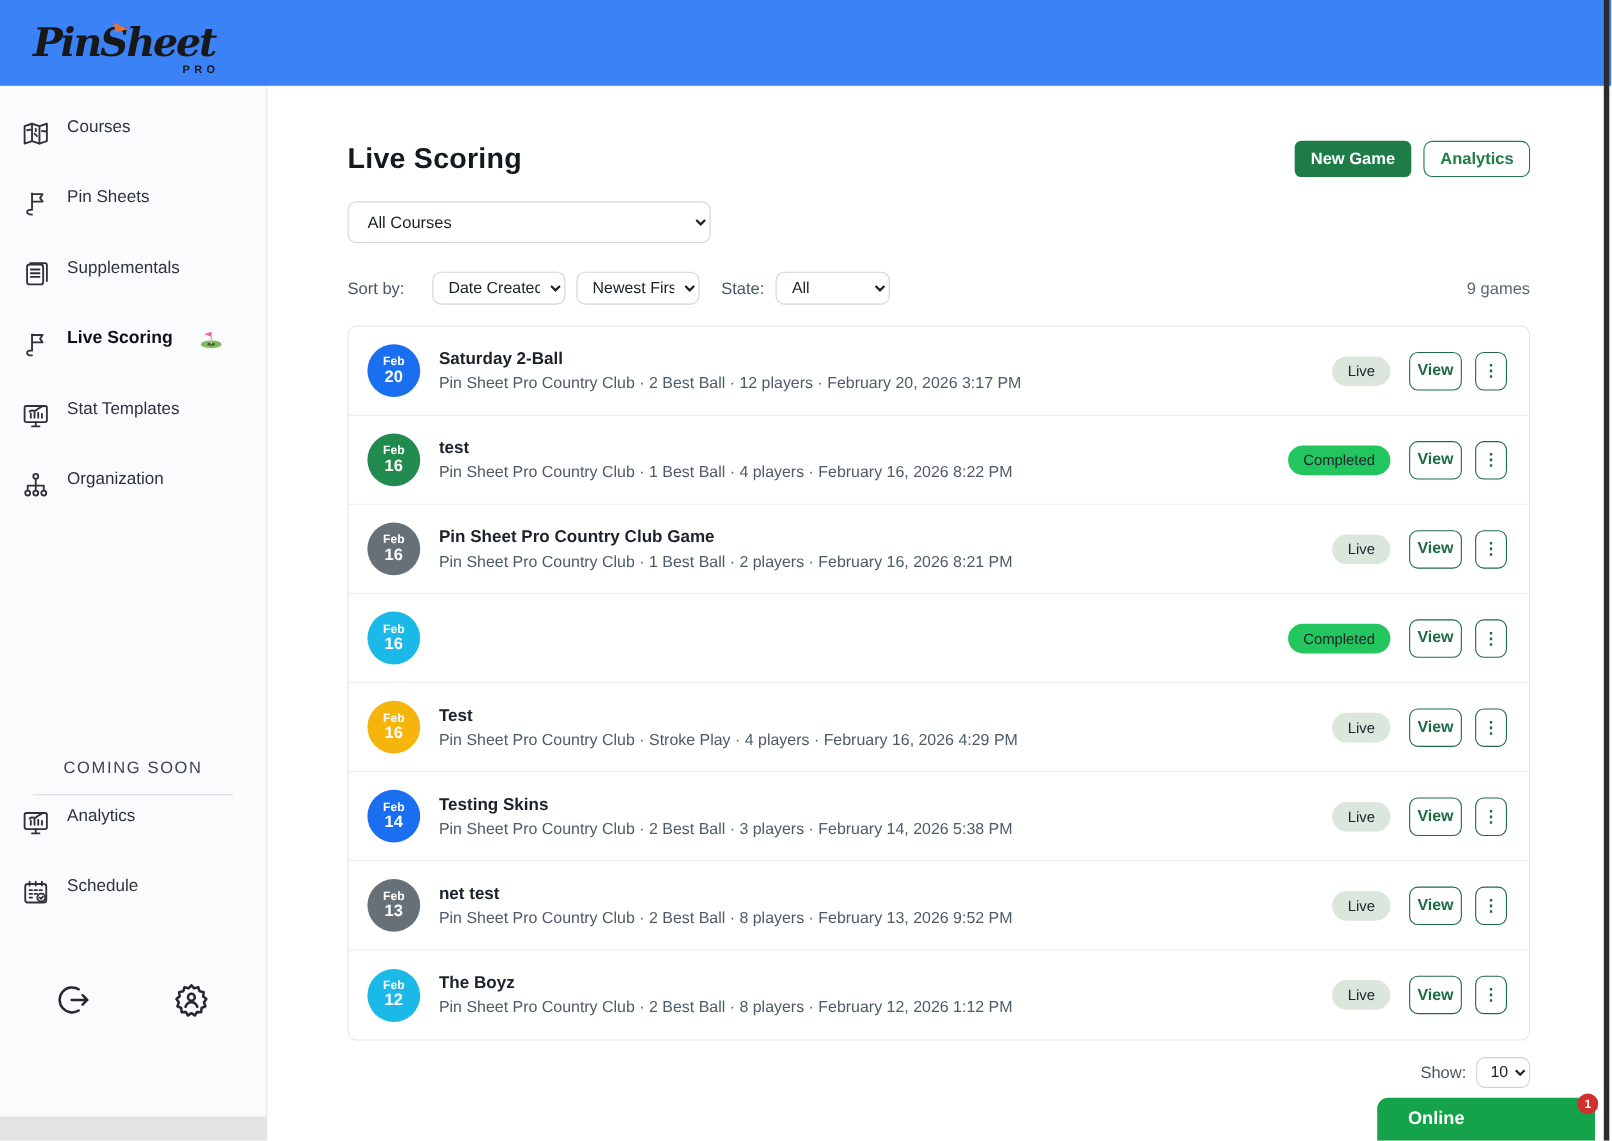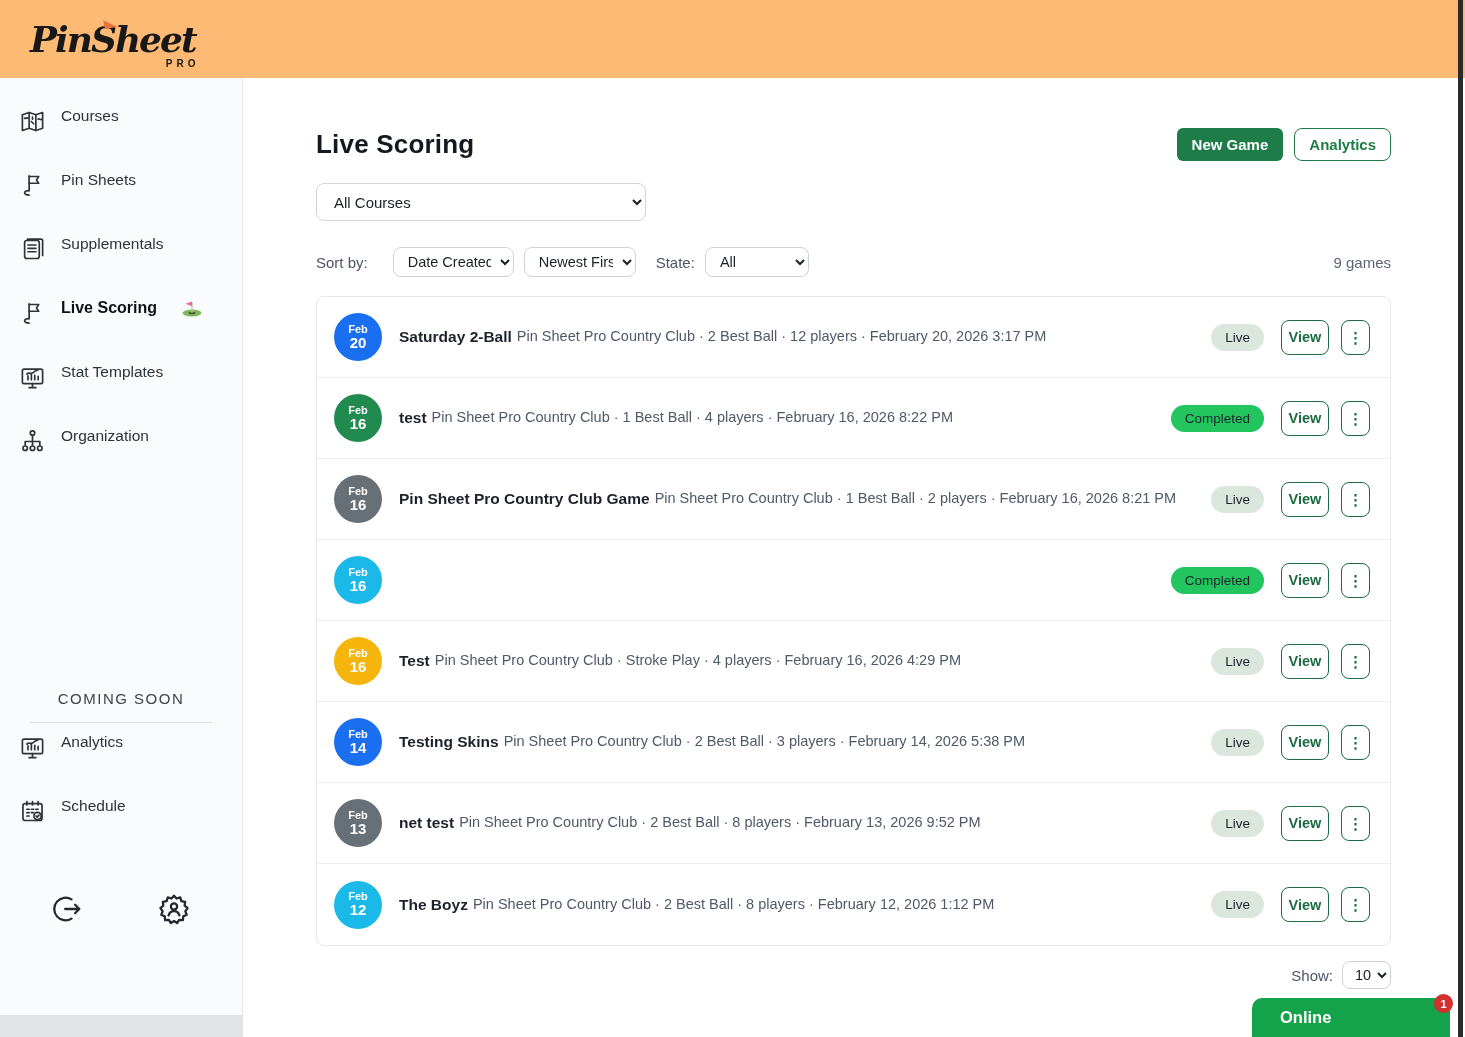--- a/index.html
+++ b/index.html
@@ -7,21 +7,21 @@
   body {
     font-family: "Liberation Sans", sans-serif;
     background: #ffffff;
     color: #1f2937;
     position: relative;
   }
 
   
   .app-header {
     position: absolute; top: 0; left: 0; right: 0; height: 78px;
-    background: #fdba74;
+    background: #3b82f6;
     display: flex; align-items: center;
     padding-left: 30px;
     z-index: 5;
   }
   .logo { position: relative; display: inline-block; padding-right: 14px; }
   .logo-text {
     font-family: "DejaVu Serif", serif;
     font-style: italic; font-weight: 700;
     font-size: 36px; letter-spacing: -2px; color: #181818;
     line-height: 1;
@@ -129,21 +129,21 @@
     padding: 0 20px 0 17px; border-bottom: 1px solid #ebedef;
   }
   .game-row:last-child { border-bottom: none; }
   .date-circle {
     width: 48px; height: 48px; border-radius: 50%;
     display: flex; flex-direction: column; align-items: center; justify-content: center;
     color: #ffffff; flex: 0 0 48px; margin-right: 17px; line-height: 1.1;
   }
   .date-month { font-size: 11px; font-weight: 700; }
   .date-day { font-size: 15px; font-weight: 700; }
-  .game-text { display: flex; flex-direction: row; gap: 5px; }
+  .game-text { display: flex; flex-direction: column; gap: 5px; }
   .game-title { font-size: 15.5px; font-weight: 700; color: #1c222b; }
   .game-details { font-size: 14.5px; color: #4e5a68; }
   .game-actions { margin-left: auto; display: flex; align-items: center; }
   .status-badge {
     font-size: 13.5px; color: #20262e; padding: 6px 14px; border-radius: 999px;
     margin-right: 17px;
   }
   .status-live { background: #dbe6dd; }
   .status-completed { background: #22c55e; }
   .view-btn {

